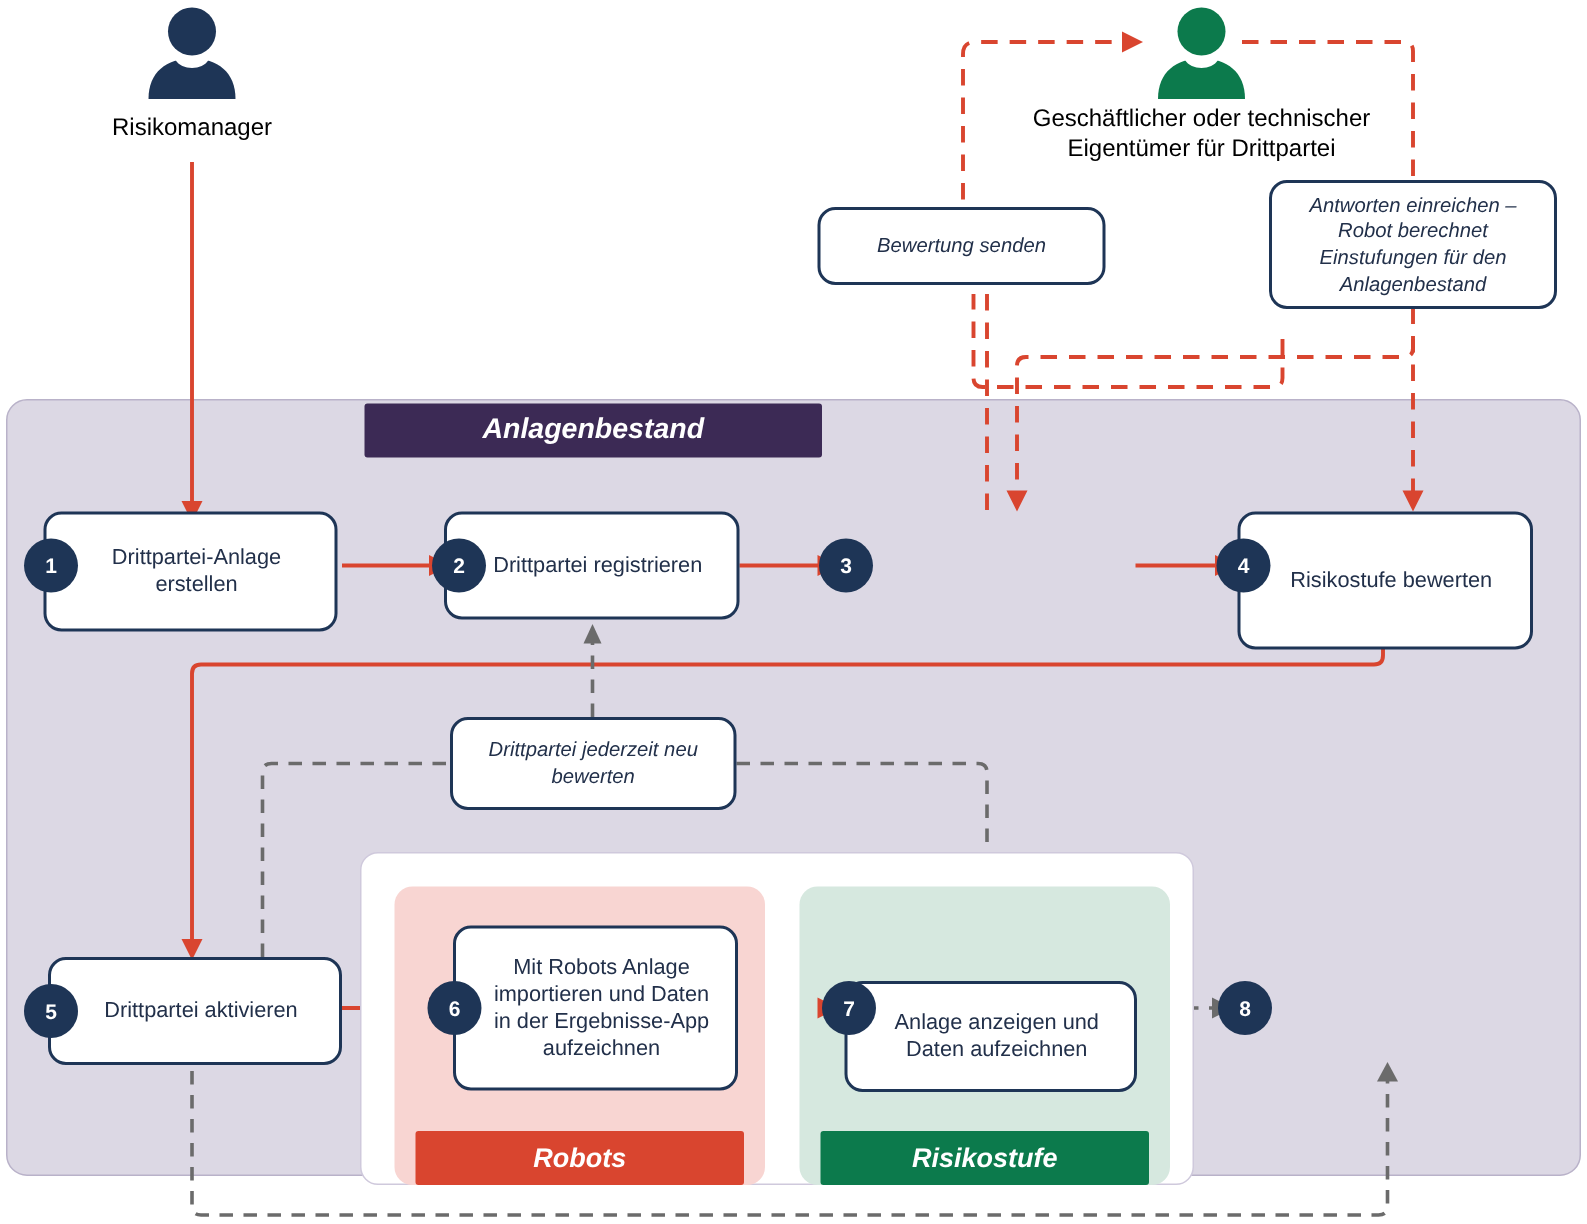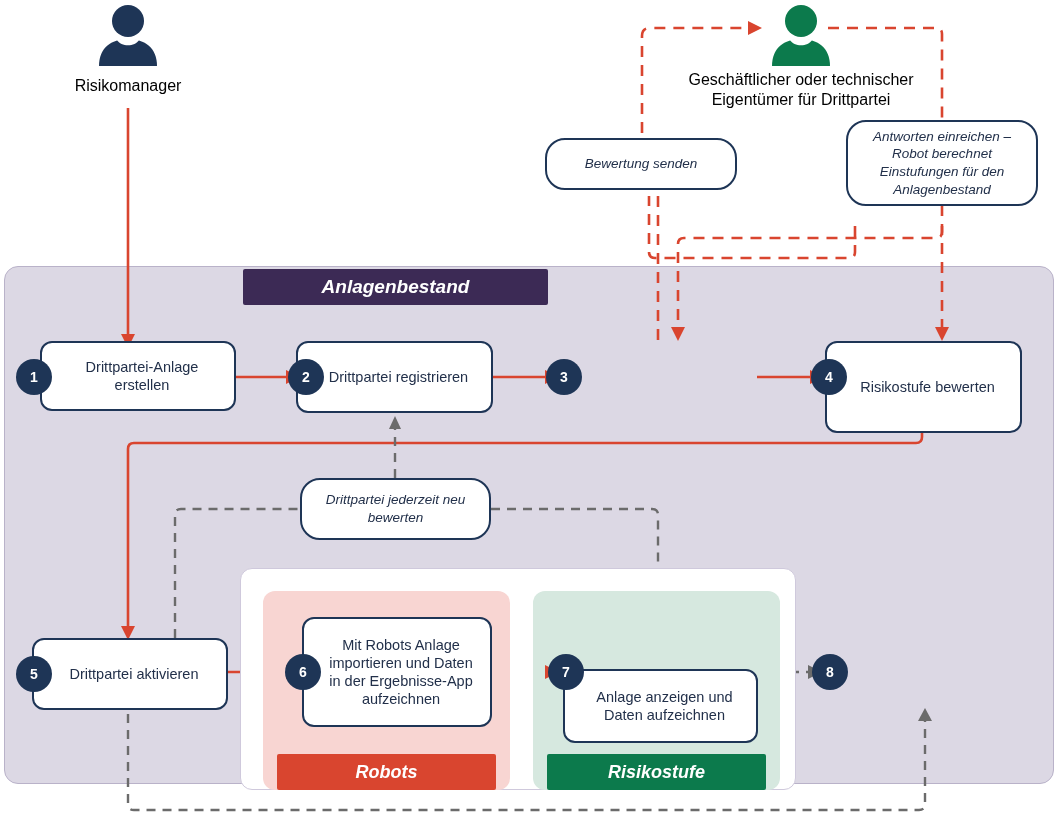--- a/index.html
+++ b/index.html
@@ -22,21 +22,21 @@
   #banner-anlagenbestand{left:243px;top:269px;width:305px;height:36px;background:#3c2a55;font-size:19px;}
   #banner-robots{left:277px;top:754px;width:219px;height:36px;background:#d9452f;font-size:18px;}
   #banner-ergebnisse{left:547px;top:754px;width:219px;height:36px;background:#0c7a4c;font-size:18px;}
 
   .step{position:absolute;box-sizing:border-box;background:#fff;border:2.5px solid #1e3556;
       border-radius:12px;display:flex;align-items:center;justify-content:center;text-align:center;
       font-size:14.5px;line-height:1.25;color:#22304a;padding:6px 10px 6px 18px;z-index:7;}
   .badge{position:absolute;width:36px;height:36px;border-radius:50%;background:#1e3556;color:#fff;
       display:flex;align-items:center;justify-content:center;font-size:14px;font-weight:bold;z-index:8;}
 
-  .note{position:absolute;box-sizing:border-box;background:#fff;border:2px solid #1e3556;border-radius:20px;
+  .note{position:absolute;box-sizing:border-box;background:#fff;border:2px solid #1e3556;border-radius:12px;
       display:flex;align-items:center;justify-content:center;text-align:center;font-style:italic;
       font-size:13.5px;line-height:1.3;color:#22304a;padding:5px 9px;z-index:7;}
 
   .actor{position:absolute;z-index:7;text-align:center;}
   .actor .cap{font-size:16px;line-height:1.25;color:#000000;}
   .actor svg{display:block;margin:0 auto;}
 </style>
 </head>
 <body>
 
@@ -120,35 +120,35 @@
       <path d="M6,62 C6,44 18,35 35,35 C52,35 64,44 64,62 Z" fill="#0c7a4c"></path>
       <path d="M24,36 C28,43 42,43 46,36 C42,34 28,34 24,36 Z" fill="#ffffff"></path>
     </svg>
     <div class="cap" style="margin-top:4px;">Geschäftlicher oder technischer Eigentümer für Drittpartei</div>
   </div>
 
   <div class="note" style="left:545px;top:138px;width:192px;height:52px;">Bewertung senden</div>
   <div class="note" style="left:846px;top:120px;width:192px;height:86px;">Antworten einreichen – Robot berechnet Einstufungen für den Anlagenbestand</div>
   <div class="note" style="left:300px;top:478px;width:191px;height:62px;">Drittpartei jederzeit neu bewerten</div>
 
-  <div class="step" style="left:40px;top:341px;width:196px;height:70px;">Drittpartei-Anlage erstellen</div>
+  <div class="step" style="left:29px;top:341px;width:196px;height:80px;">Drittpartei-Anlage erstellen</div>
   <div class="badge" style="left:16px;top:359px;">1</div>
 
   <div class="step" style="left:296px;top:341px;width:197px;height:72px;">Drittpartei registrieren</div>
   <div class="badge" style="left:288px;top:359px;">2</div>
 
   <div class="badge" style="left:546px;top:359px;">3</div>
 
   <div class="step" style="left:825px;top:341px;width:197px;height:92px;">Risikostufe bewerten</div>
   <div class="badge" style="left:811px;top:359px;">4</div>
 
   <div class="step" style="left:32px;top:638px;width:196px;height:72px;">Drittpartei aktivieren</div>
   <div class="badge" style="left:16px;top:656px;">5</div>
 
   <div class="step" style="left:302px;top:617px;width:190px;height:110px;">Mit Robots Anlage importieren und Daten in der Ergebnisse-App aufzeichnen</div>
   <div class="badge" style="left:285px;top:654px;">6</div>
 
-  <div class="step" style="left:563px;top:669px;width:195px;height:74px;">Anlage anzeigen und Daten aufzeichnen</div>
+  <div class="step" style="left:563px;top:654px;width:195px;height:74px;">Anlage anzeigen und Daten aufzeichnen</div>
   <div class="badge" style="left:548px;top:654px;">7</div>
 
   <div class="badge" style="left:812px;top:654px;">8</div>
 
 </div>
 
 </body></html>

